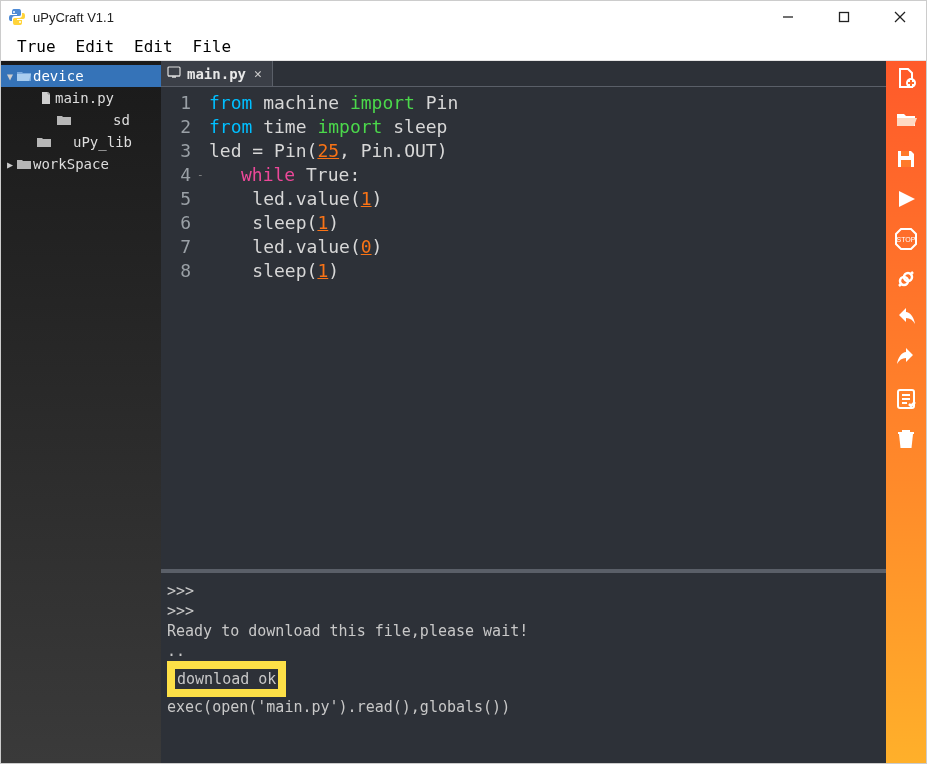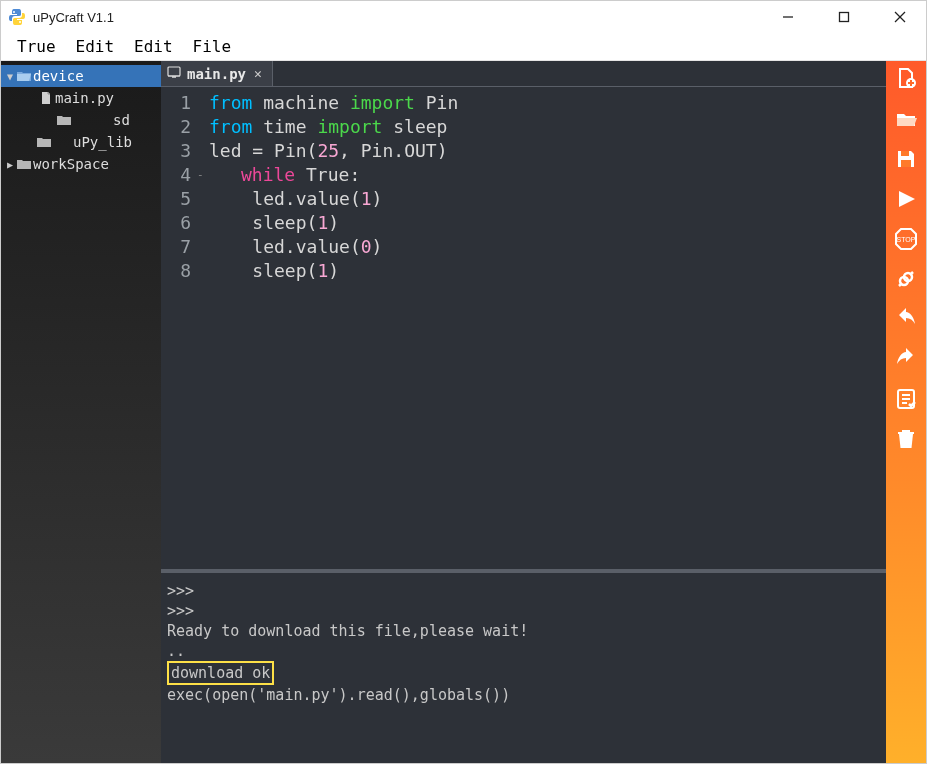--- a/index.html
+++ b/index.html
@@ -25,30 +25,30 @@
 .tab-close { font-size: 13px; color: #ccc; cursor: pointer; padding: 0 2px; }
 .editor { flex: 1; display: flex; background: #2d3138; font-size: 18px; line-height: 24px; overflow: hidden; }
 .gutter { width: 36px; background: #2d3138; color: #9aa0a6; text-align: right; padding: 4px 6px 0 0; user-select: none; }
 .gutter-line { height: 24px; }
 .fold-col { width: 12px; padding-top: 4px; color: #888; font-size: 11px; }
 .fold-cell { height: 24px; text-align: left; }
 .code { flex: 1; padding: 4px 0 8px 0; color: #d7d7d7; white-space: pre; }
 .code-line { height: 24px; }
 .divider { height: 4px; background: #5a5f68; cursor: row-resize; }
 .console { height: 190px; background: #2d3138; color: #c8c8c8; font-size: 15px; line-height: 20px; padding: 8px 6px; overflow: auto; }
-.highlight-box { display: inline-block; border: 2px solid #fde047; padding: 0 2px; }
+.highlight-box { display: inline-block; border: 8px solid #fde047; padding: 0 2px; }
 .toolbar { width: 40px; background: linear-gradient(180deg, #ff5a2a 0%, #ff8a2a 60%, #ffb02a 100%); display: flex; flex-direction: column; align-items: center; padding-top: 6px; gap: 12px; }
 .tool-btn { width: 28px; height: 28px; display: flex; align-items: center; justify-content: center; cursor: pointer; color: #fff; }
 
 .kw-from { color: #00bfff; }
 .kw-import { color: #4bd84b; }
 .kw-while { color: #ec4899; margin-left: 32px; }
 .ident { color: #d7d7d7; }
 .punct { color: #d7d7d7; }
-.num { color: #f9a8d4; }
+.num { color: #f97316; text-decoration: underline; }
 </style>
 </head>
 <body>
 
 <div class="window">
 
   <div class="titlebar">
     <span class="titlebar-icon">
       <svg viewBox="0 0 16 16" width="16" height="16">
           <path d="M5 0C3 0 3 2 3 3v2h5v1H2C0 6 0 8 0 9c0 1 0 3 2 3h1v-2c0-2 1-3 3-3h4c2 0 2-1 2-2V3c0-1 0-3-2-3H5z M5 2a1 1 0 110 2 1 1 0 010-2z" fill="#4e8bd6"></path>

